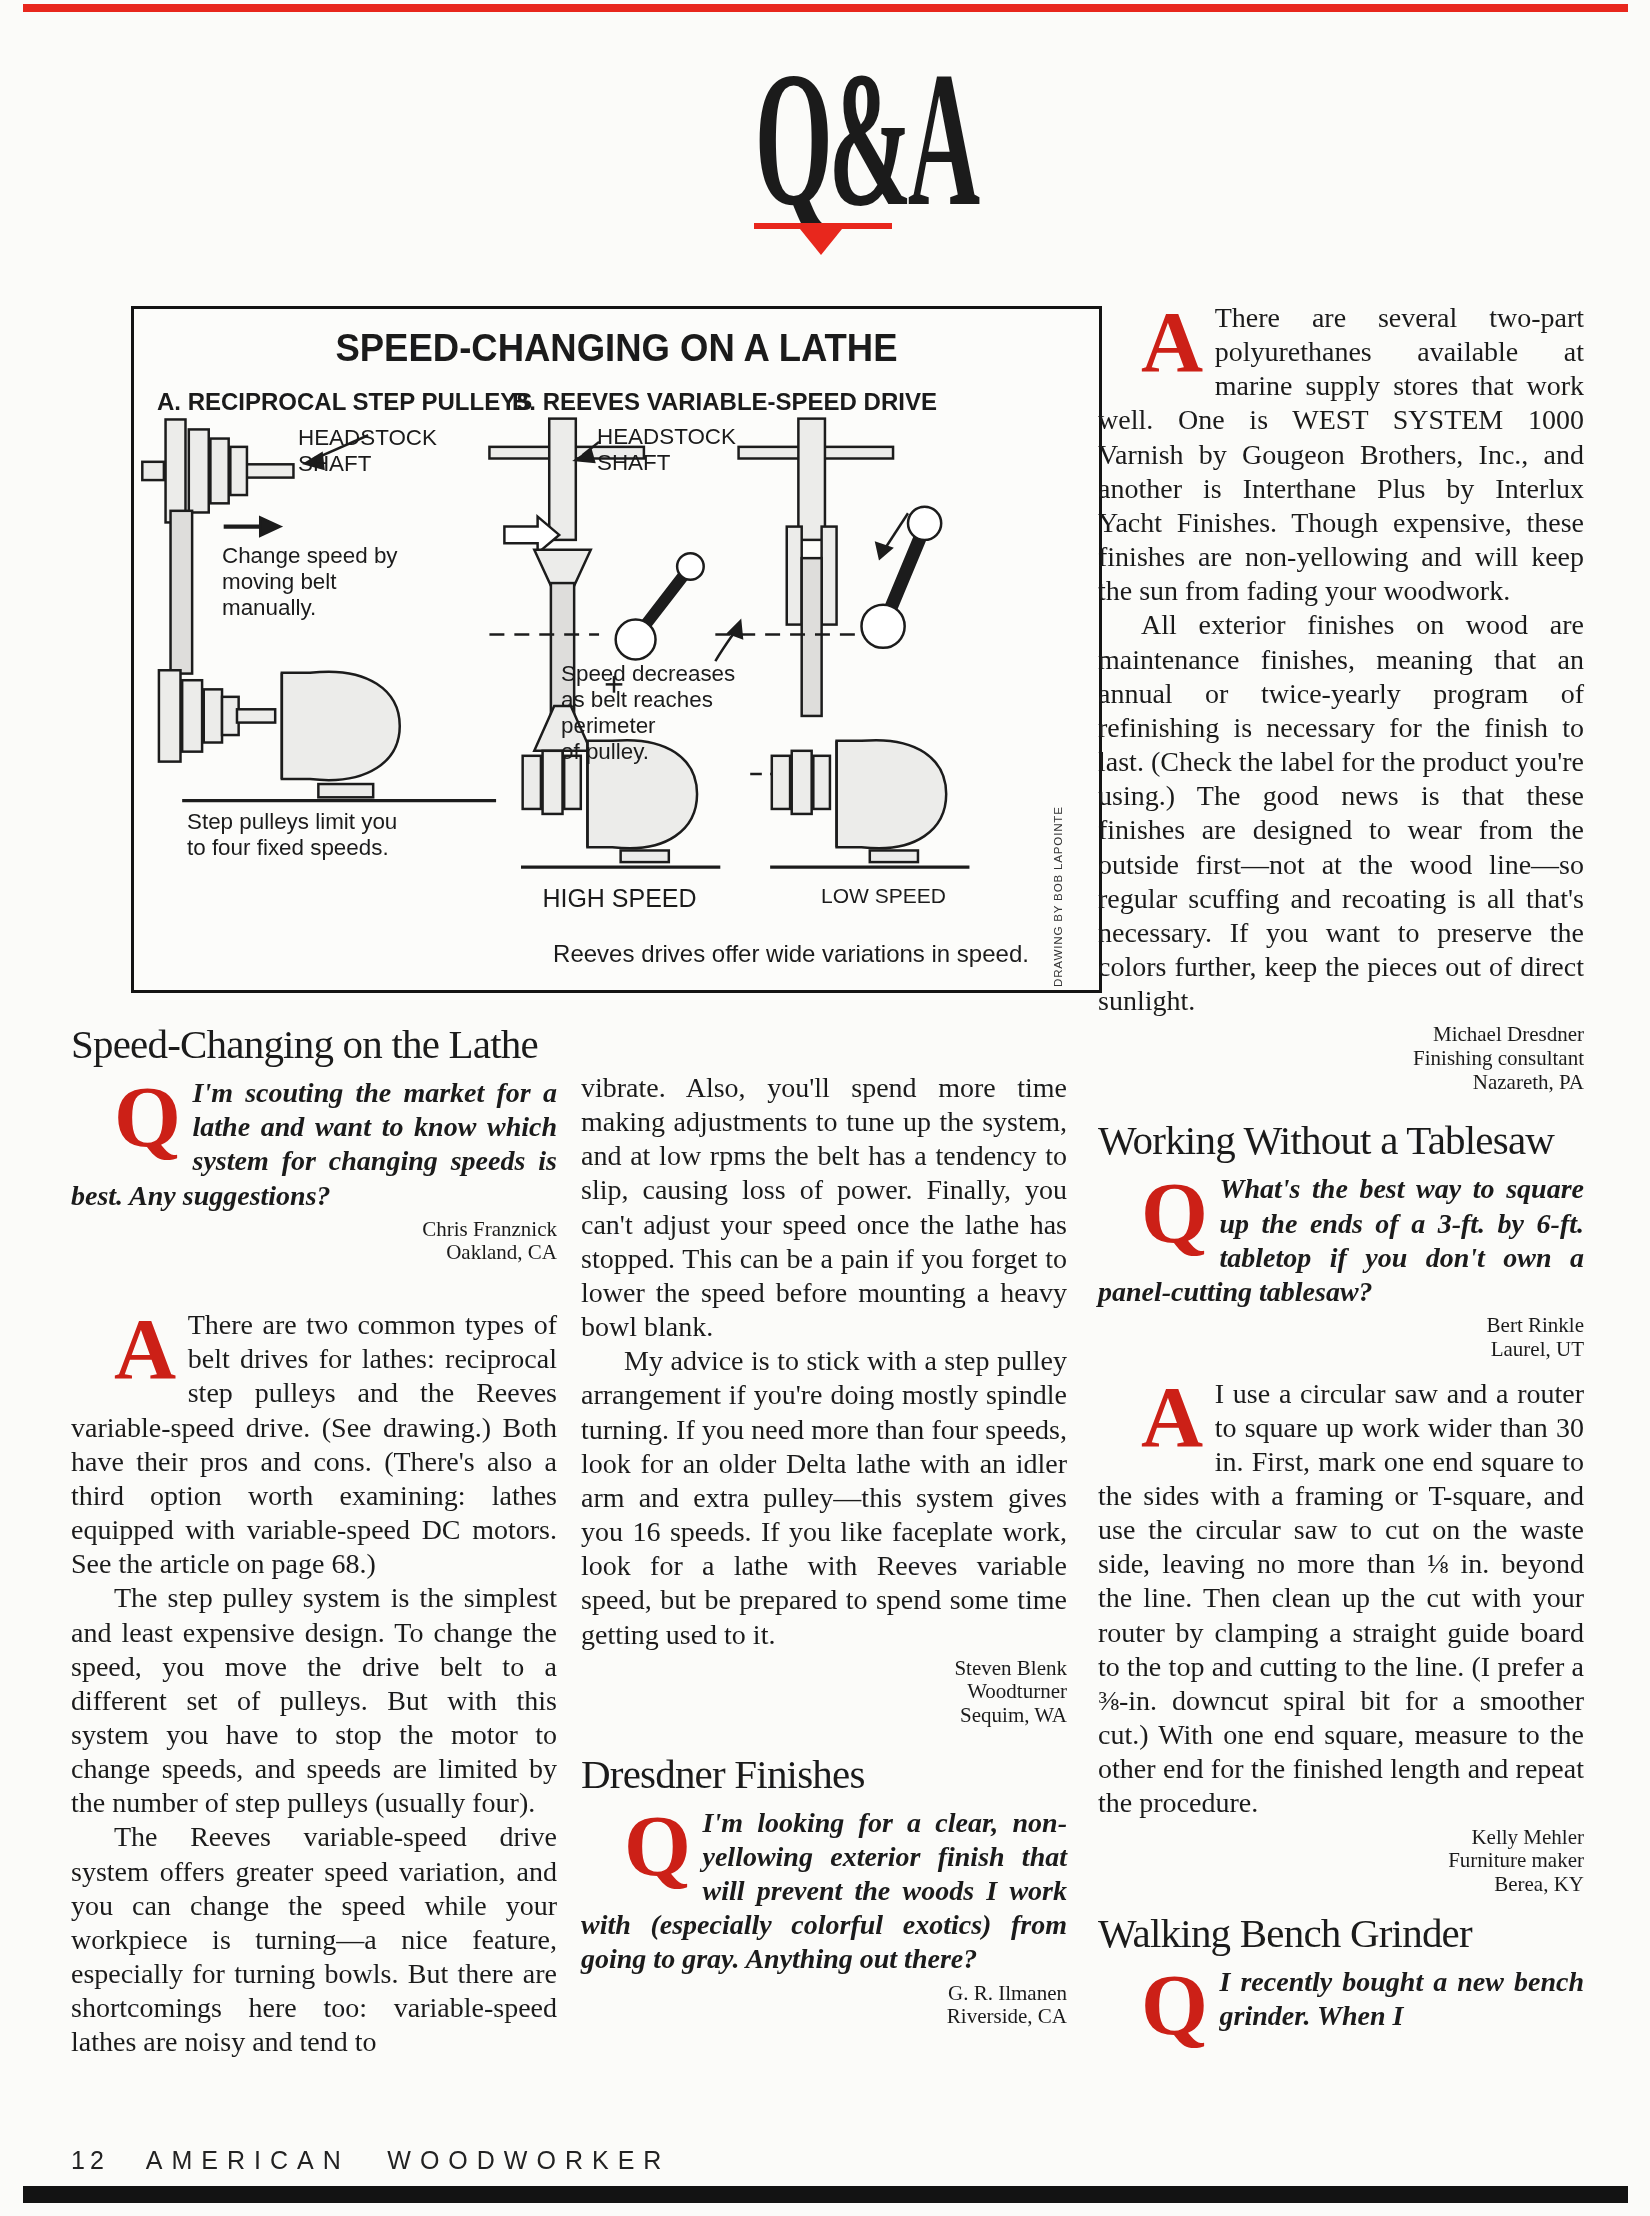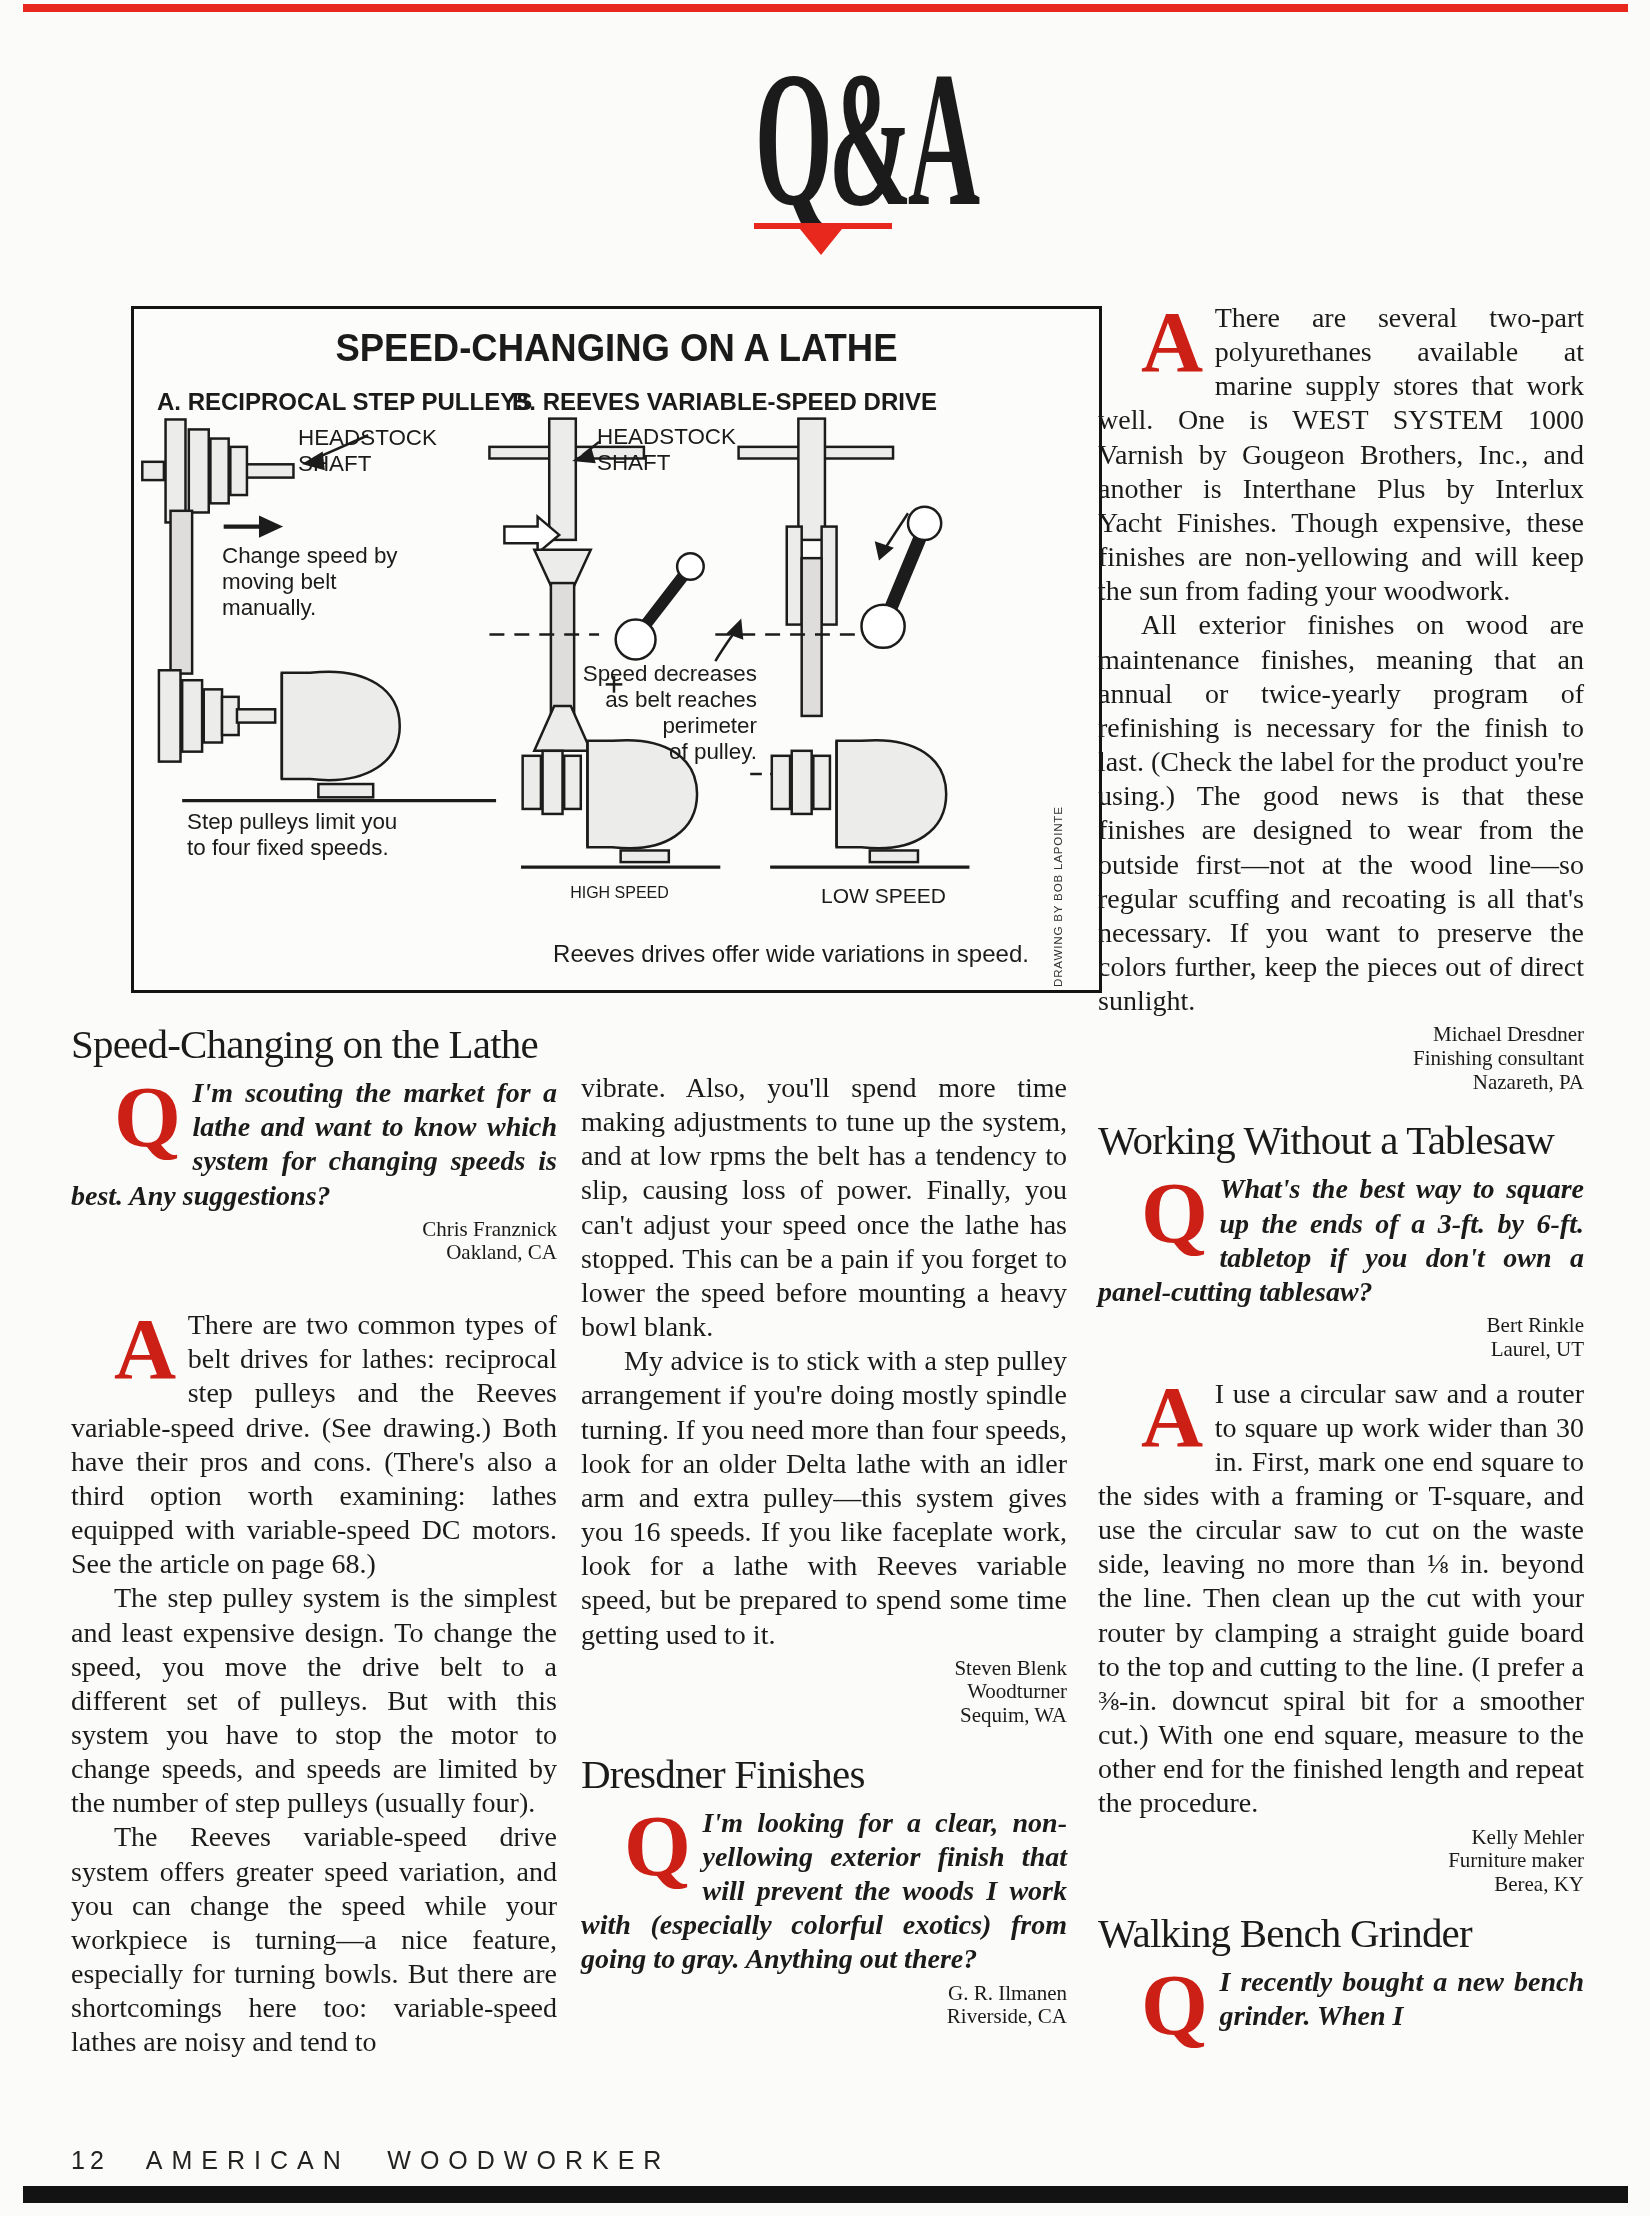--- a/index.html
+++ b/index.html
@@ -28,22 +28,22 @@
   .d-label{position:absolute;font-family:"Liberation Sans", sans-serif;font-weight:bold;font-size:24px;}
   .label-a{left:23px;top:79px;}
   .label-b{left:378px;top:79px;}
   .d-note{position:absolute;font-family:"Liberation Sans", sans-serif;font-weight:normal;
           font-size:22.4px;line-height:1.16;white-space:pre-line;}
   .note-headstock-a{left:164px;top:116px;}
   .note-change{left:88px;top:234px;}
   .note-capa{left:53px;top:500px;}
   .note-headstock-b{left:463px;top:115px;}
   .note-moving{left:767px;top:164px;width:194px;white-space:normal;}
-  .note-speeddec{left:427px;top:352px;width:196px;text-align:right;}
-  .note-high{left:394px;top:575px;width:183px;text-align:center;font-size:16px;}
+  .note-speeddec{left:427px;top:352px;width:196px;text-align:left;}
+  .note-high{left:394px;top:575px;width:183px;text-align:center;font-size:25px;}
   .note-low{left:658px;top:575px;width:183px;text-align:center;font-size:21px;}
   .note-capb{left:349px;top:631px;width:616px;text-align:center;font-size:24px;}
 
   .drawing-credit{position:absolute;left:1051px;top:987px;width:179px;
                   font-family:"Liberation Sans", sans-serif;font-size:11.6px;letter-spacing:0.8px;
                   color:#333;transform:rotate(-90deg);transform-origin:0 0;white-space:nowrap;}
 
   
   .col{position:absolute;width:486px;font-size:28px;line-height:1.22;text-align:justify;}
   .col1{left:71px;top:1023px;}

